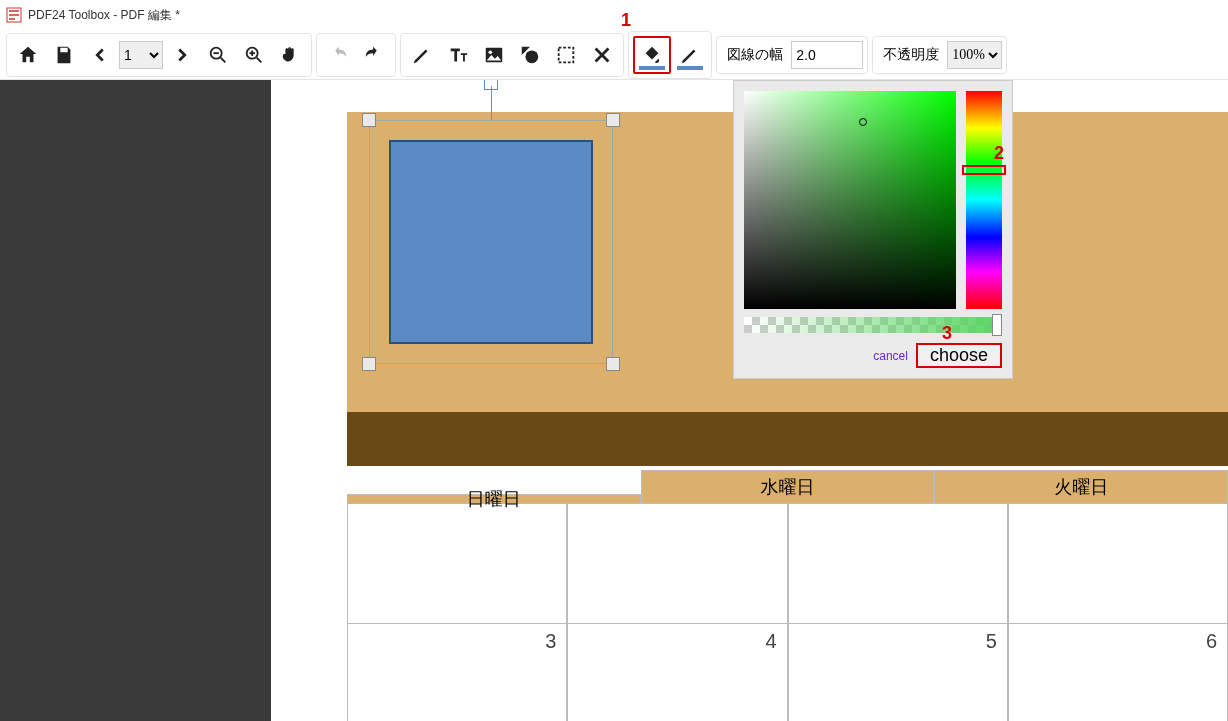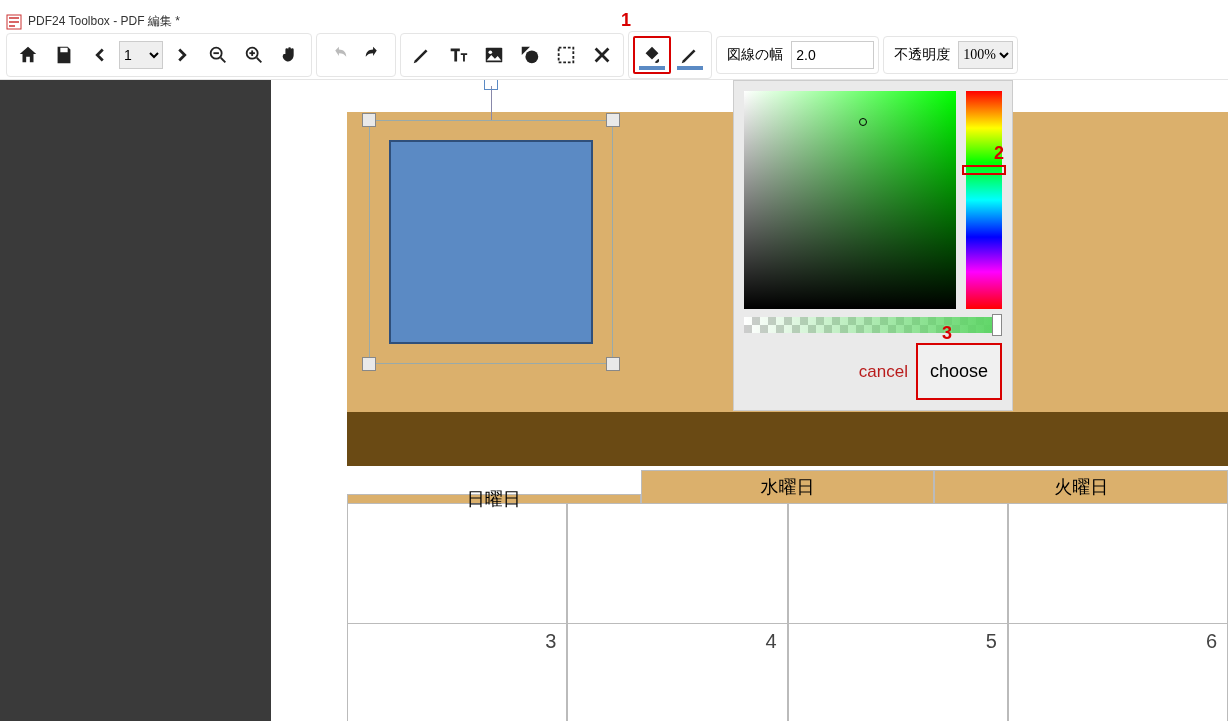--- a/index.html
+++ b/index.html
@@ -1,32 +1,32 @@
 <!DOCTYPE html>
 <html><head>
 <meta charset="utf-8">
 <style>
 * { box-sizing: border-box; margin: 0; padding: 0; }
 body { font-family: "Segoe UI", Meiryo, sans-serif; font-size: 14px; width: 1228px; height: 721px; overflow: hidden; background: #fff; }
 
-.titlebar { height: 30px; display: flex; align-items: flex-end; padding: 0 6px; background: #fff; }
+.titlebar { height: 30px; display: flex; align-items: center; padding: 0 6px; background: #fff; }
 .titlebar .logo { width: 16px; height: 16px; margin-right: 6px; display: flex; align-items: center; justify-content: center; }
 .titlebar .title-text { font-size: 12px; color: #333; }
 
 .toolbar { height: 50px; border-bottom: 1px solid #e5e5e5; display: flex; align-items: center; padding: 0 6px; gap: 4px; background: #fff; }
 .tool-group { display: flex; align-items: center; border: 1px solid #e5e5e5; border-radius: 4px; padding: 4px; gap: 2px; }
 .tool-btn { width: 34px; height: 34px; display: flex; align-items: center; justify-content: center; border: none; background: transparent; cursor: pointer; border-radius: 3px; }
 .tool-btn svg { width: 22px; height: 22px; fill: #222; }
 .tool-btn.faded svg { fill: #bbb; }
 .sel-page { width: 44px; height: 28px; font-size: 14px; border: 1px solid #ccc; }
 .tool-fill-wrap { border: 2px solid #d80000; border-radius: 2px; }
 .color-underline { position: relative; }
 .color-underline::after { content: ""; position: absolute; left: 4px; right: 4px; bottom: 2px; height: 4px; background: #5b8ac4; }
 .label-text { font-size: 14px; padding: 0 6px; }
-.line-input { width: 83px; height: 28px; font-size: 14px; border: 1px solid #ccc; padding: 0 4px; }
+.line-input { width: 72px; height: 28px; font-size: 14px; border: 1px solid #ccc; padding: 0 4px; }
 .opacity-sel { height: 28px; font-size: 14px; border: 1px solid #ccc; font-family: Liberation Serif, serif; }
 
 .main { display: flex; height: calc(721px - 80px); }
 .sidebar { width: 271px; background: #3a3a3a; }
 .canvas-area { flex: 1; background: #fff; position: relative; overflow: hidden; }
 
 
 .sheet { position: absolute; left: 76px; top: 32px; right: 0; bottom: 0; }
 .hdr-band { height: 300px; background: #dbb06c; position: relative; }
 .hdr-brown { position: absolute; left: 0; right: 0; top: 300px; height: 54px; background: #6a4a14; }
@@ -51,22 +51,22 @@
 .cp-main { position: relative; height: 218px; display: flex; gap: 10px; }
 .cp-sat { position: relative; flex: 1; background: linear-gradient(to top, #000, rgba(0,0,0,0)), linear-gradient(to right, #fff, #00ff00); }
 .cp-sat .cursor { position: absolute; width: 8px; height: 8px; border: 1px solid #000; border-radius: 50%; left: 56%; top: 14%; transform: translate(-50%, -50%); }
 .cp-hue { width: 36px; background: linear-gradient(to bottom, #ff0000 0%, #ffff00 17%, #00ff00 33%, #00ffff 50%, #0000ff 67%, #ff00ff 83%, #ff0000 100%); position: relative; }
 .cp-hue .slider { position: absolute; left: -4px; right: -4px; height: 10px; border: 2px solid #d80000; top: 34%; background: transparent; }
 .cp-alpha { margin-top: 8px; height: 16px; background: repeating-conic-gradient(#ccc 0% 25%, #fff 0% 50%) 0/16px 16px; position: relative; }
 .cp-alpha::before { content: ""; position: absolute; inset: 0; background: linear-gradient(to right, rgba(91,213,99,0), #5bd563); }
 .cp-alpha .aslider { position: absolute; right: 0; top: -3px; width: 10px; height: 22px; background: #fff; border: 1px solid #888; }
 .cp-hex { margin-top: 12px; width: 100%; height: 30px; border: 1px solid #ccc; background: #f6f6f6; padding: 0 8px; font-size: 15px; }
 .cp-btns { margin-top: 10px; display: flex; justify-content: flex-end; align-items: center; gap: 8px; }
-.cp-cancel { color: #b91c1c; font-size: 17px; cursor: pointer; }
-.cp-choose { border: 2px solid #d80000; background: #f0f0f0; padding: 16px 12px; font-size: 18px; cursor: pointer; }
+.cp-cancel { color: #6d28d9; font-size: 12px; cursor: pointer; }
+.cp-choose { border: 2px solid #d80000; background: #f0f0f0; padding: 0 12px; font-size: 18px; cursor: pointer; }
 
 
 .anno { position: absolute; color: #d80000; font-weight: bold; font-size: 18px; }
 
 </style>
 </head>
 <body>
 
 <div class="titlebar">
   <span class="logo">

